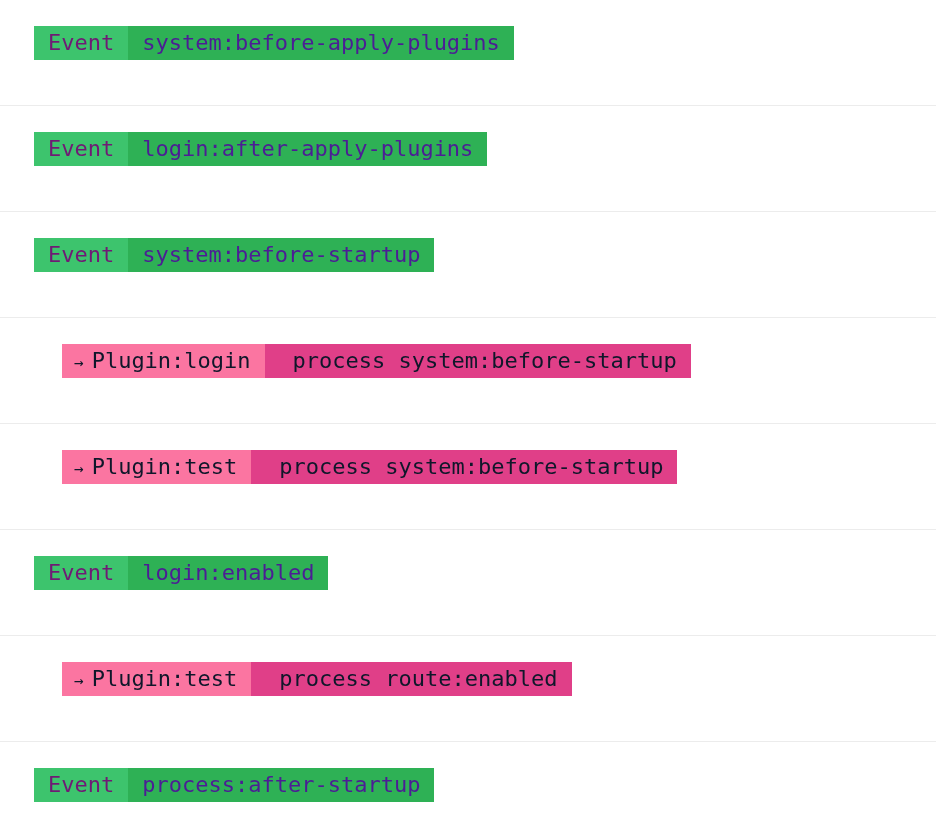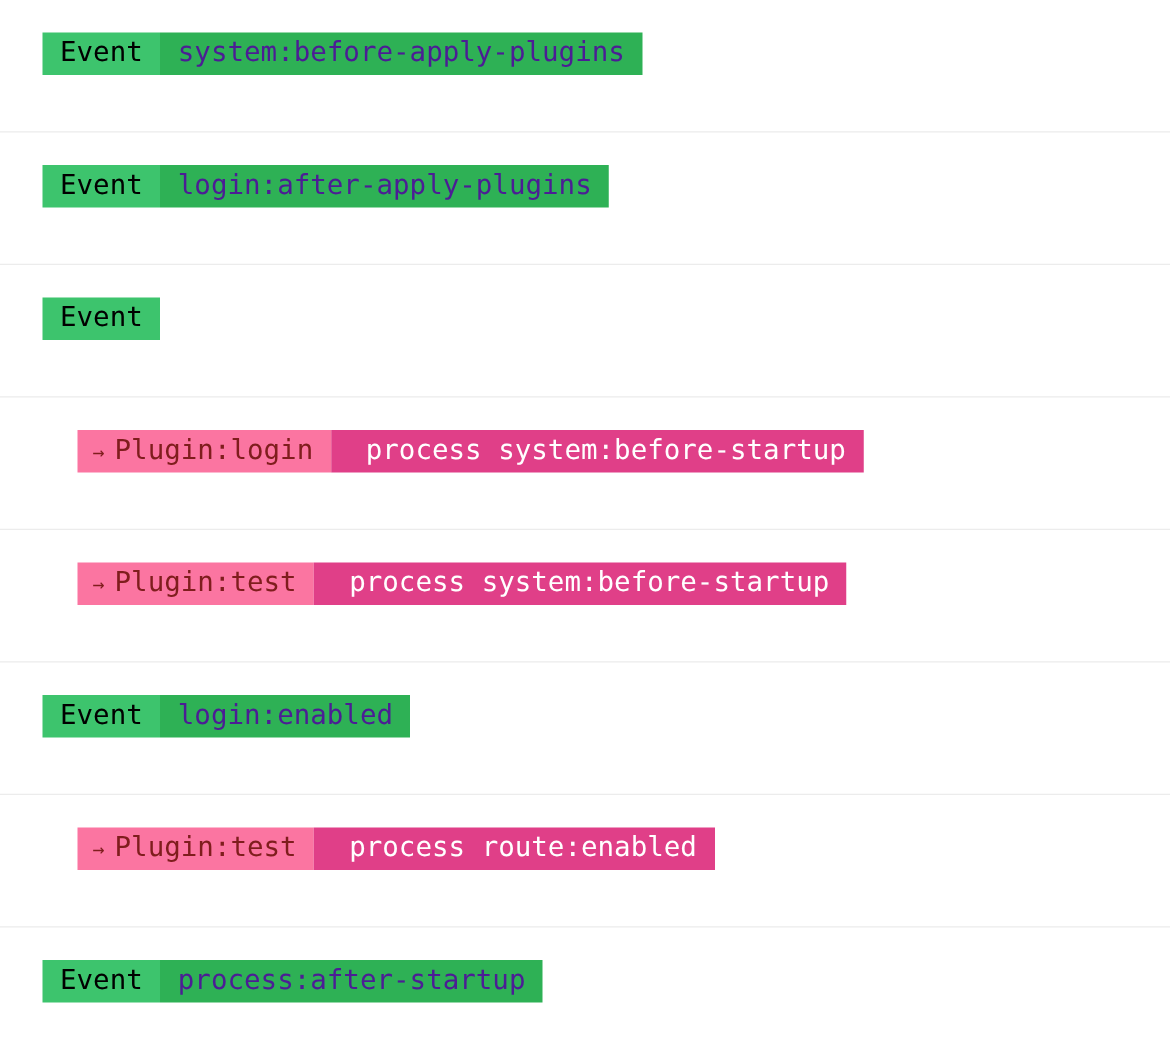--- a/index.html
+++ b/index.html
@@ -32,33 +32,33 @@
       line-height: 34px;
       color: #f4fff4;
       white-space: pre;
     }
     .badge .label {
       padding: 0 14px;
     }
     .badge .value {
       padding: 0 14px;
     }
-    .event .label { background: #3dc46d; color: #000000; }
+    .event .label { background: #3dc46d; color: #701a75; }
     .event .value { background: #2eb155; color: #4c1d95; }
     .event { left: 34px; }
     .plugin { left: 62px; }
     .plugin .label {
       background: #fb75a1;
-      color: #7f1d1d;
+      color: #0f172a;
       padding-left: 12px;
       padding-right: 14px;
     }
     .plugin .value {
       background: #e03f88;
-      color: #ffffff;
+      color: #0f172a;
       padding-left: 28px;
     }
     .plugin .arrow {
       font-size: 16px;
       margin-right: 8px;
     }
   </style>
 </head>
 <body>
 
@@ -74,20 +74,21 @@
   <div class="row">
     <div class="badge event">
       <span class="label">Event</span>
       <span class="value">login:after-apply-plugins</span>
     </div>
   </div>
 
   <div class="row">
     <div class="badge event">
       <span class="label">Event</span>
+      <span class="value">system:before-startup</span>
     </div>
   </div>
 
   <div class="row">
     <div class="badge plugin">
       <span class="label"><span class="arrow">→</span><span>Plugin:login</span></span>
       <span class="value">process system:before-startup</span>
     </div>
   </div>
 

